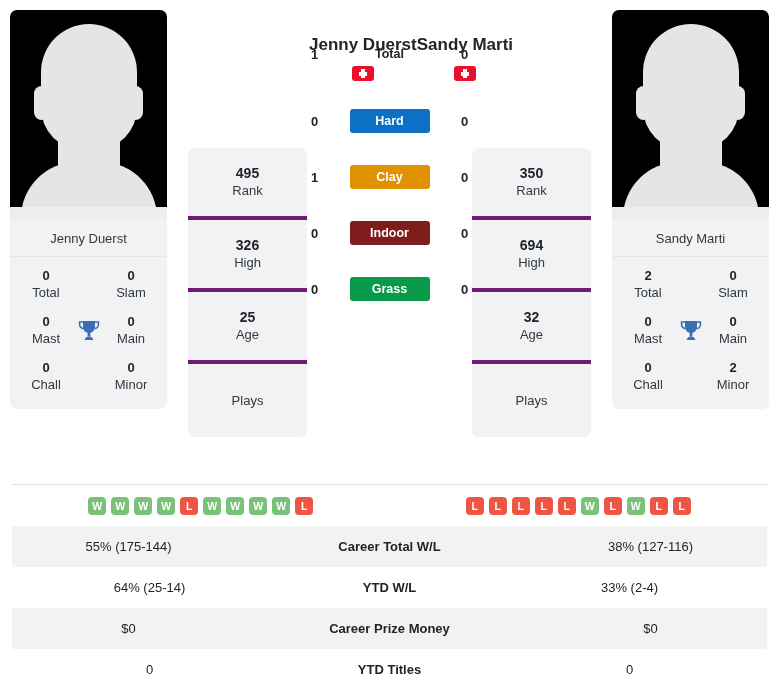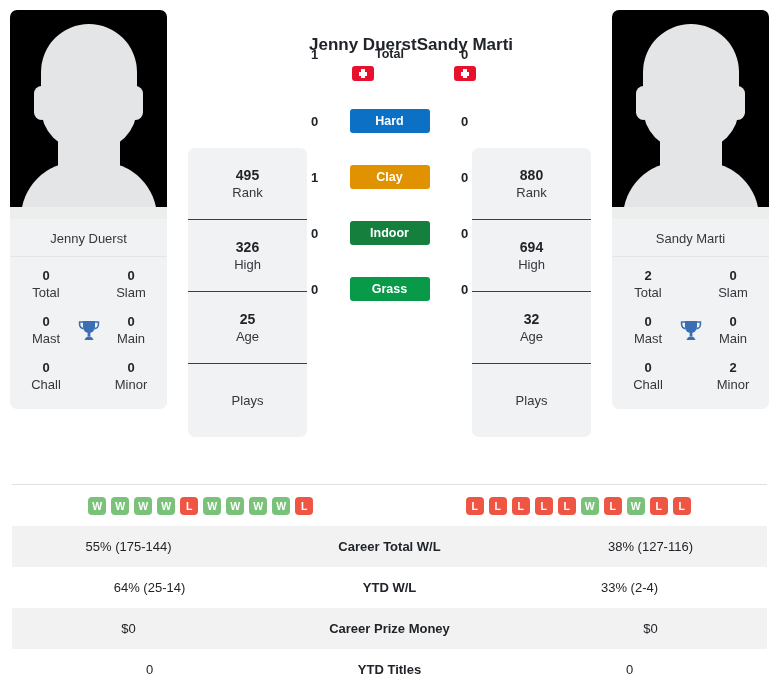--- a/index.html
+++ b/index.html
@@ -124,21 +124,21 @@
     background: #f1f2f3;
     border-radius: 7px;
     overflow: hidden;
   }
   .stat-block {
     height: 72px;
     display: flex;
     flex-direction: column;
     align-items: center;
     justify-content: center;
-    border-bottom: 1px solid #701a75;
+    border-bottom: 4px solid #701a75;
   }
   .stat-block:last-child { border-bottom: none; height: 73px; }
   .stat-val {
     font-size: 14px;
     font-weight: bold;
     color: #212529;
     line-height: 18px;
   }
   .stat-lbl {
     font-size: 13px;
@@ -377,34 +377,34 @@
           <div class="h2h-pill" style="background:#0c70c4">Hard</div>
           <div class="h2h-num">0</div>
         </div>
         <div class="h2h-row">
           <div class="h2h-num">1</div>
           <div class="h2h-pill" style="background:#e09200">Clay</div>
           <div class="h2h-num">0</div>
         </div>
         <div class="h2h-row">
           <div class="h2h-num">0</div>
-          <div class="h2h-pill" style="background:#15803d">Indoor</div>
+          <div class="h2h-pill" style="background:#7f1d1d">Indoor</div>
           <div class="h2h-num">0</div>
         </div>
         <div class="h2h-row">
           <div class="h2h-num">0</div>
           <div class="h2h-pill" style="background:#089949">Grass</div>
           <div class="h2h-num">0</div>
         </div>
       </div>
     </div>
 
     <div class="stat-col" style="margin-left:0;margin-right:21px">
       <div class="stat-block">
-        <div class="stat-val">880</div>
+        <div class="stat-val">350</div>
         <div class="stat-lbl">Rank</div>
       </div>
       <div class="stat-block">
         <div class="stat-val">694</div>
         <div class="stat-lbl">High</div>
       </div>
       <div class="stat-block">
         <div class="stat-val">32</div>
         <div class="stat-lbl">Age</div>
       </div>

